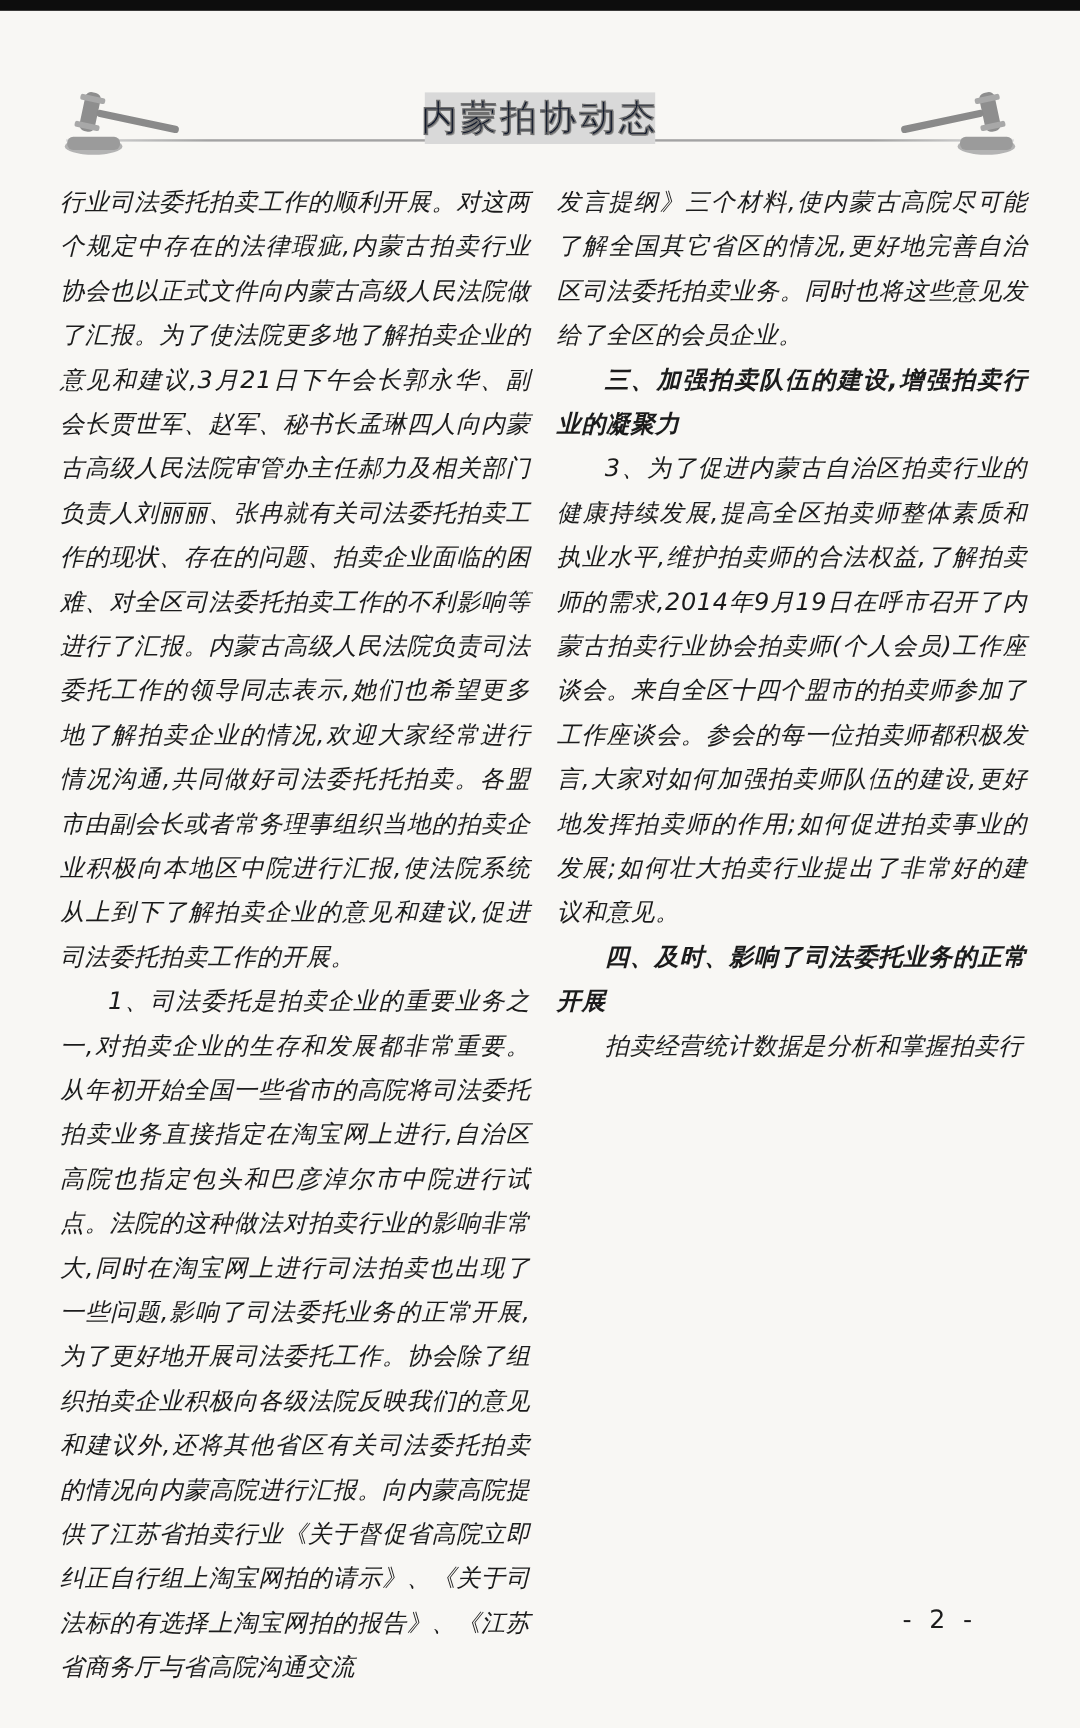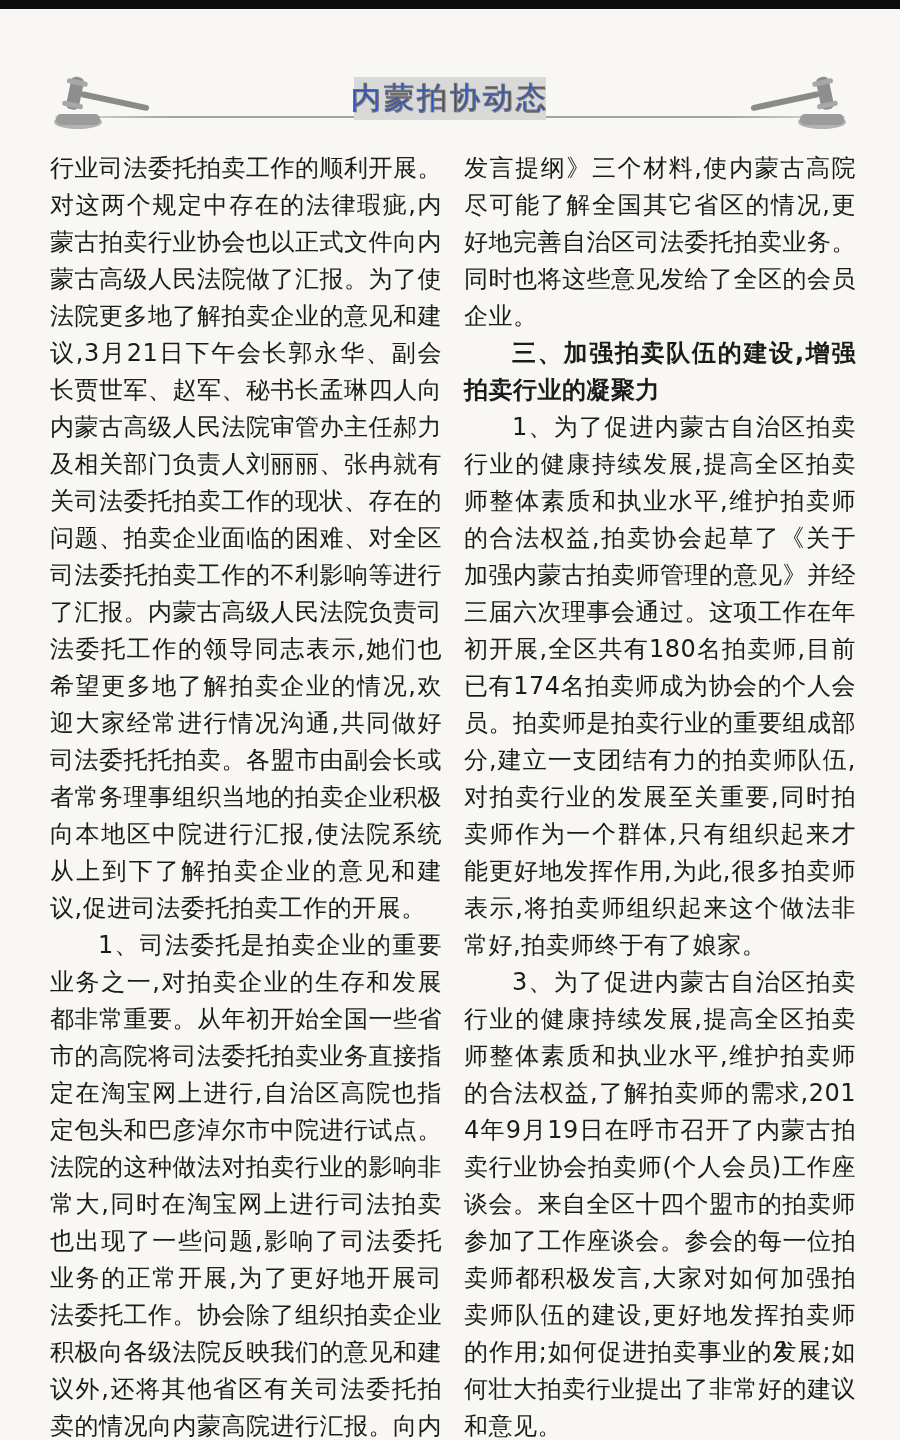--- a/index.html
+++ b/index.html
@@ -20,41 +20,42 @@
   
   .header-rule{
     position:absolute;left:55px;top:116px;width:790px;height:2px;
     background:linear-gradient(to right,#dedede,#a3a3a3 15%,#a3a3a3 85%,#dedede);
   }
   .title-box{
     position:absolute;left:354px;top:77px;width:192px;height:43px;
     background:#d9d9d9;
     display:flex;align-items:center;justify-content:center;
     font-size:30px;letter-spacing:3px;
-    color:#1d4ed8;
+    color:#0f172a;
     -webkit-text-stroke:1.1px #6f6f6f;
     text-shadow:1px 1px 0 #9a9a9a;
     white-space:nowrap;
   }
   .gavel{position:absolute;top:76px;}
   .gavel.left{left:50px;}
   .gavel.right{left:745px;transform:scaleX(-1);}
   
   .content{
     position:absolute;left:50px;top:150px;width:806px;
     display:flex;gap:22px;
   }
   .column{width:392px;}
   p.para{
     margin:0;
-    font-size:24px;
+    font-size:20px;
     line-height:37px;
     text-align:justify;
     word-break:break-all;
     letter-spacing:0.5px;
+    font-style:italic;
   }
   p.indent{text-indent:2em;}
   p.heading{font-weight:bold;}
   .page-number{
     position:absolute;top:1338px;right:86px;
     font-size:21px;letter-spacing:4px;color:#1b1b1b;
     white-space:nowrap;
   }
 </style>
 </head>
@@ -93,21 +94,20 @@
   </svg>
 
   <div class="content">
     <div class="column" id="col-left">
         <p class="para">行业司法委托拍卖工作的顺利开展。对这两个规定中存在的法律瑕疵,内蒙古拍卖行业协会也以正式文件向内蒙古高级人民法院做了汇报。为了使法院更多地了解拍卖企业的意见和建议,3月21日下午会长郭永华、副会长贾世军、赵军、秘书长孟琳四人向内蒙古高级人民法院审管办主任郝力及相关部门负责人刘丽丽、张冉就有关司法委托拍卖工作的现状、存在的问题、拍卖企业面临的困难、对全区司法委托拍卖工作的不利影响等进行了汇报。内蒙古高级人民法院负责司法委托工作的领导同志表示,她们也希望更多地了解拍卖企业的情况,欢迎大家经常进行情况沟通,共同做好司法委托托拍卖。各盟市由副会长或者常务理事组织当地的拍卖企业积极向本地区中院进行汇报,使法院系统从上到下了解拍卖企业的意见和建议,促进司法委托拍卖工作的开展。</p>
         <p class="para indent">1、司法委托是拍卖企业的重要业务之一,对拍卖企业的生存和发展都非常重要。从年初开始全国一些省市的高院将司法委托拍卖业务直接指定在淘宝网上进行,自治区高院也指定包头和巴彦淖尔市中院进行试点。法院的这种做法对拍卖行业的影响非常大,同时在淘宝网上进行司法拍卖也出现了一些问题,影响了司法委托业务的正常开展,为了更好地开展司法委托工作。协会除了组织拍卖企业积极向各级法院反映我们的意见和建议外,还将其他省区有关司法委托拍卖的情况向内蒙高院进行汇报。向内蒙高院提供了江苏省拍卖行业《关于督促省高院立即纠正自行组上淘宝网拍的请示》、《关于司法标的有选择上淘宝网拍的报告》、《江苏省商务厅与省高院沟通交流</p>
       </div>
     <div class="column" id="col-right">
         <p class="para">发言提纲》三个材料,使内蒙古高院尽可能了解全国其它省区的情况,更好地完善自治区司法委托拍卖业务。同时也将这些意见发给了全区的会员企业。</p>
         <p class="para heading indent">三、加强拍卖队伍的建设,增强拍卖行业的凝聚力</p>
-        <p class="para indent">1、为了促进内蒙古自治区拍卖行业的健康持续发展,提高全区拍卖师整体素质和执业水平,维护拍卖师的合法权益,拍卖协会起草了《关于加强内蒙古拍卖师管理的意见》并经三届六次理事会通过。这项工作在年初开展,全区共有180名拍卖师,目前已有174名拍卖师成为协会的个人会员。拍卖师是拍卖行业的重要组成部分,建立一支团结有力的拍卖师队伍,对拍卖行业的发展至关重要,同时拍卖师作为一个群体,只有组织起来才能更好地发挥作用,为此,很多拍卖师表示,将拍卖师组织起来这个做法非常好,拍卖师终于有了娘家。</p>
         <p class="para indent">3、为了促进内蒙古自治区拍卖行业的健康持续发展,提高全区拍卖师整体素质和执业水平,维护拍卖师的合法权益,了解拍卖师的需求,2014年9月19日在呼市召开了内蒙古拍卖行业协会拍卖师(个人会员)工作座谈会。来自全区十四个盟市的拍卖师参加了工作座谈会。参会的每一位拍卖师都积极发言,大家对如何加强拍卖师队伍的建设,更好地发挥拍卖师的作用;如何促进拍卖事业的发展;如何壮大拍卖行业提出了非常好的建议和意见。</p>
         <p class="para heading indent">四、及时、影响了司法委托业务的正常开展</p>
         <p class="para indent">拍卖经营统计数据是分析和掌握拍卖行</p>
       </div>
   </div>
 
   <div class="page-number">- 2 -</div>
 
 </div>
 

